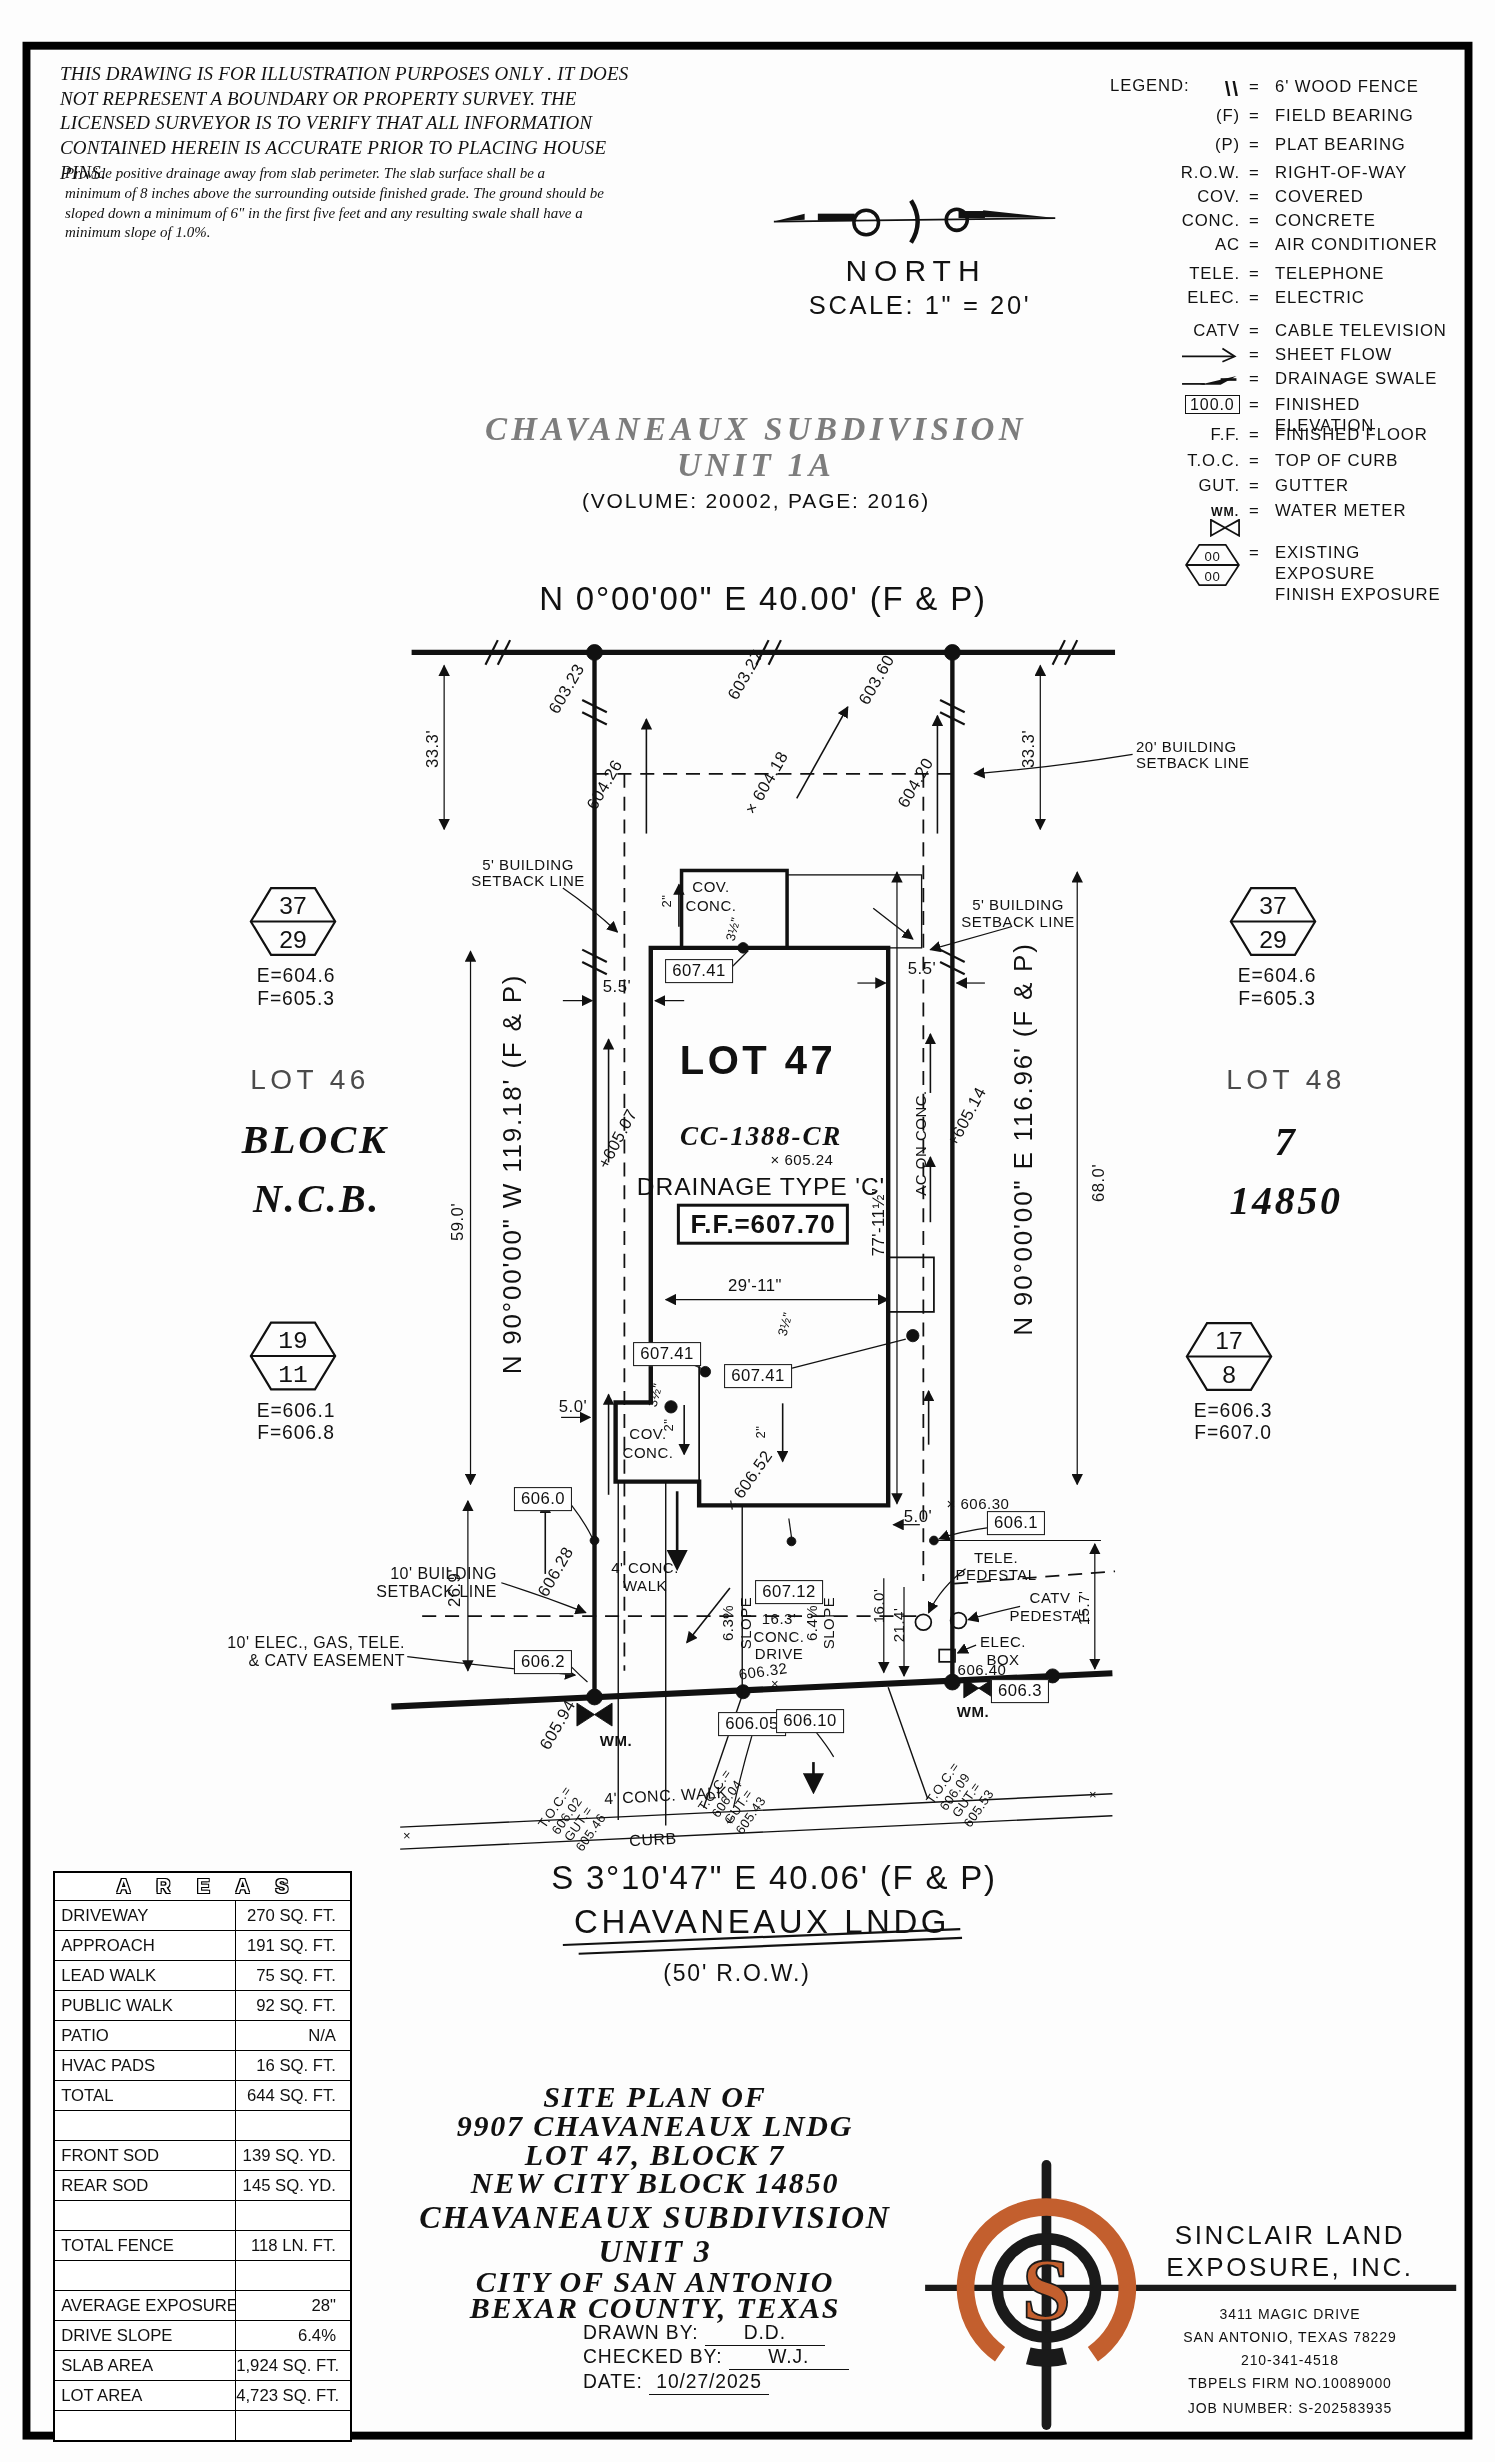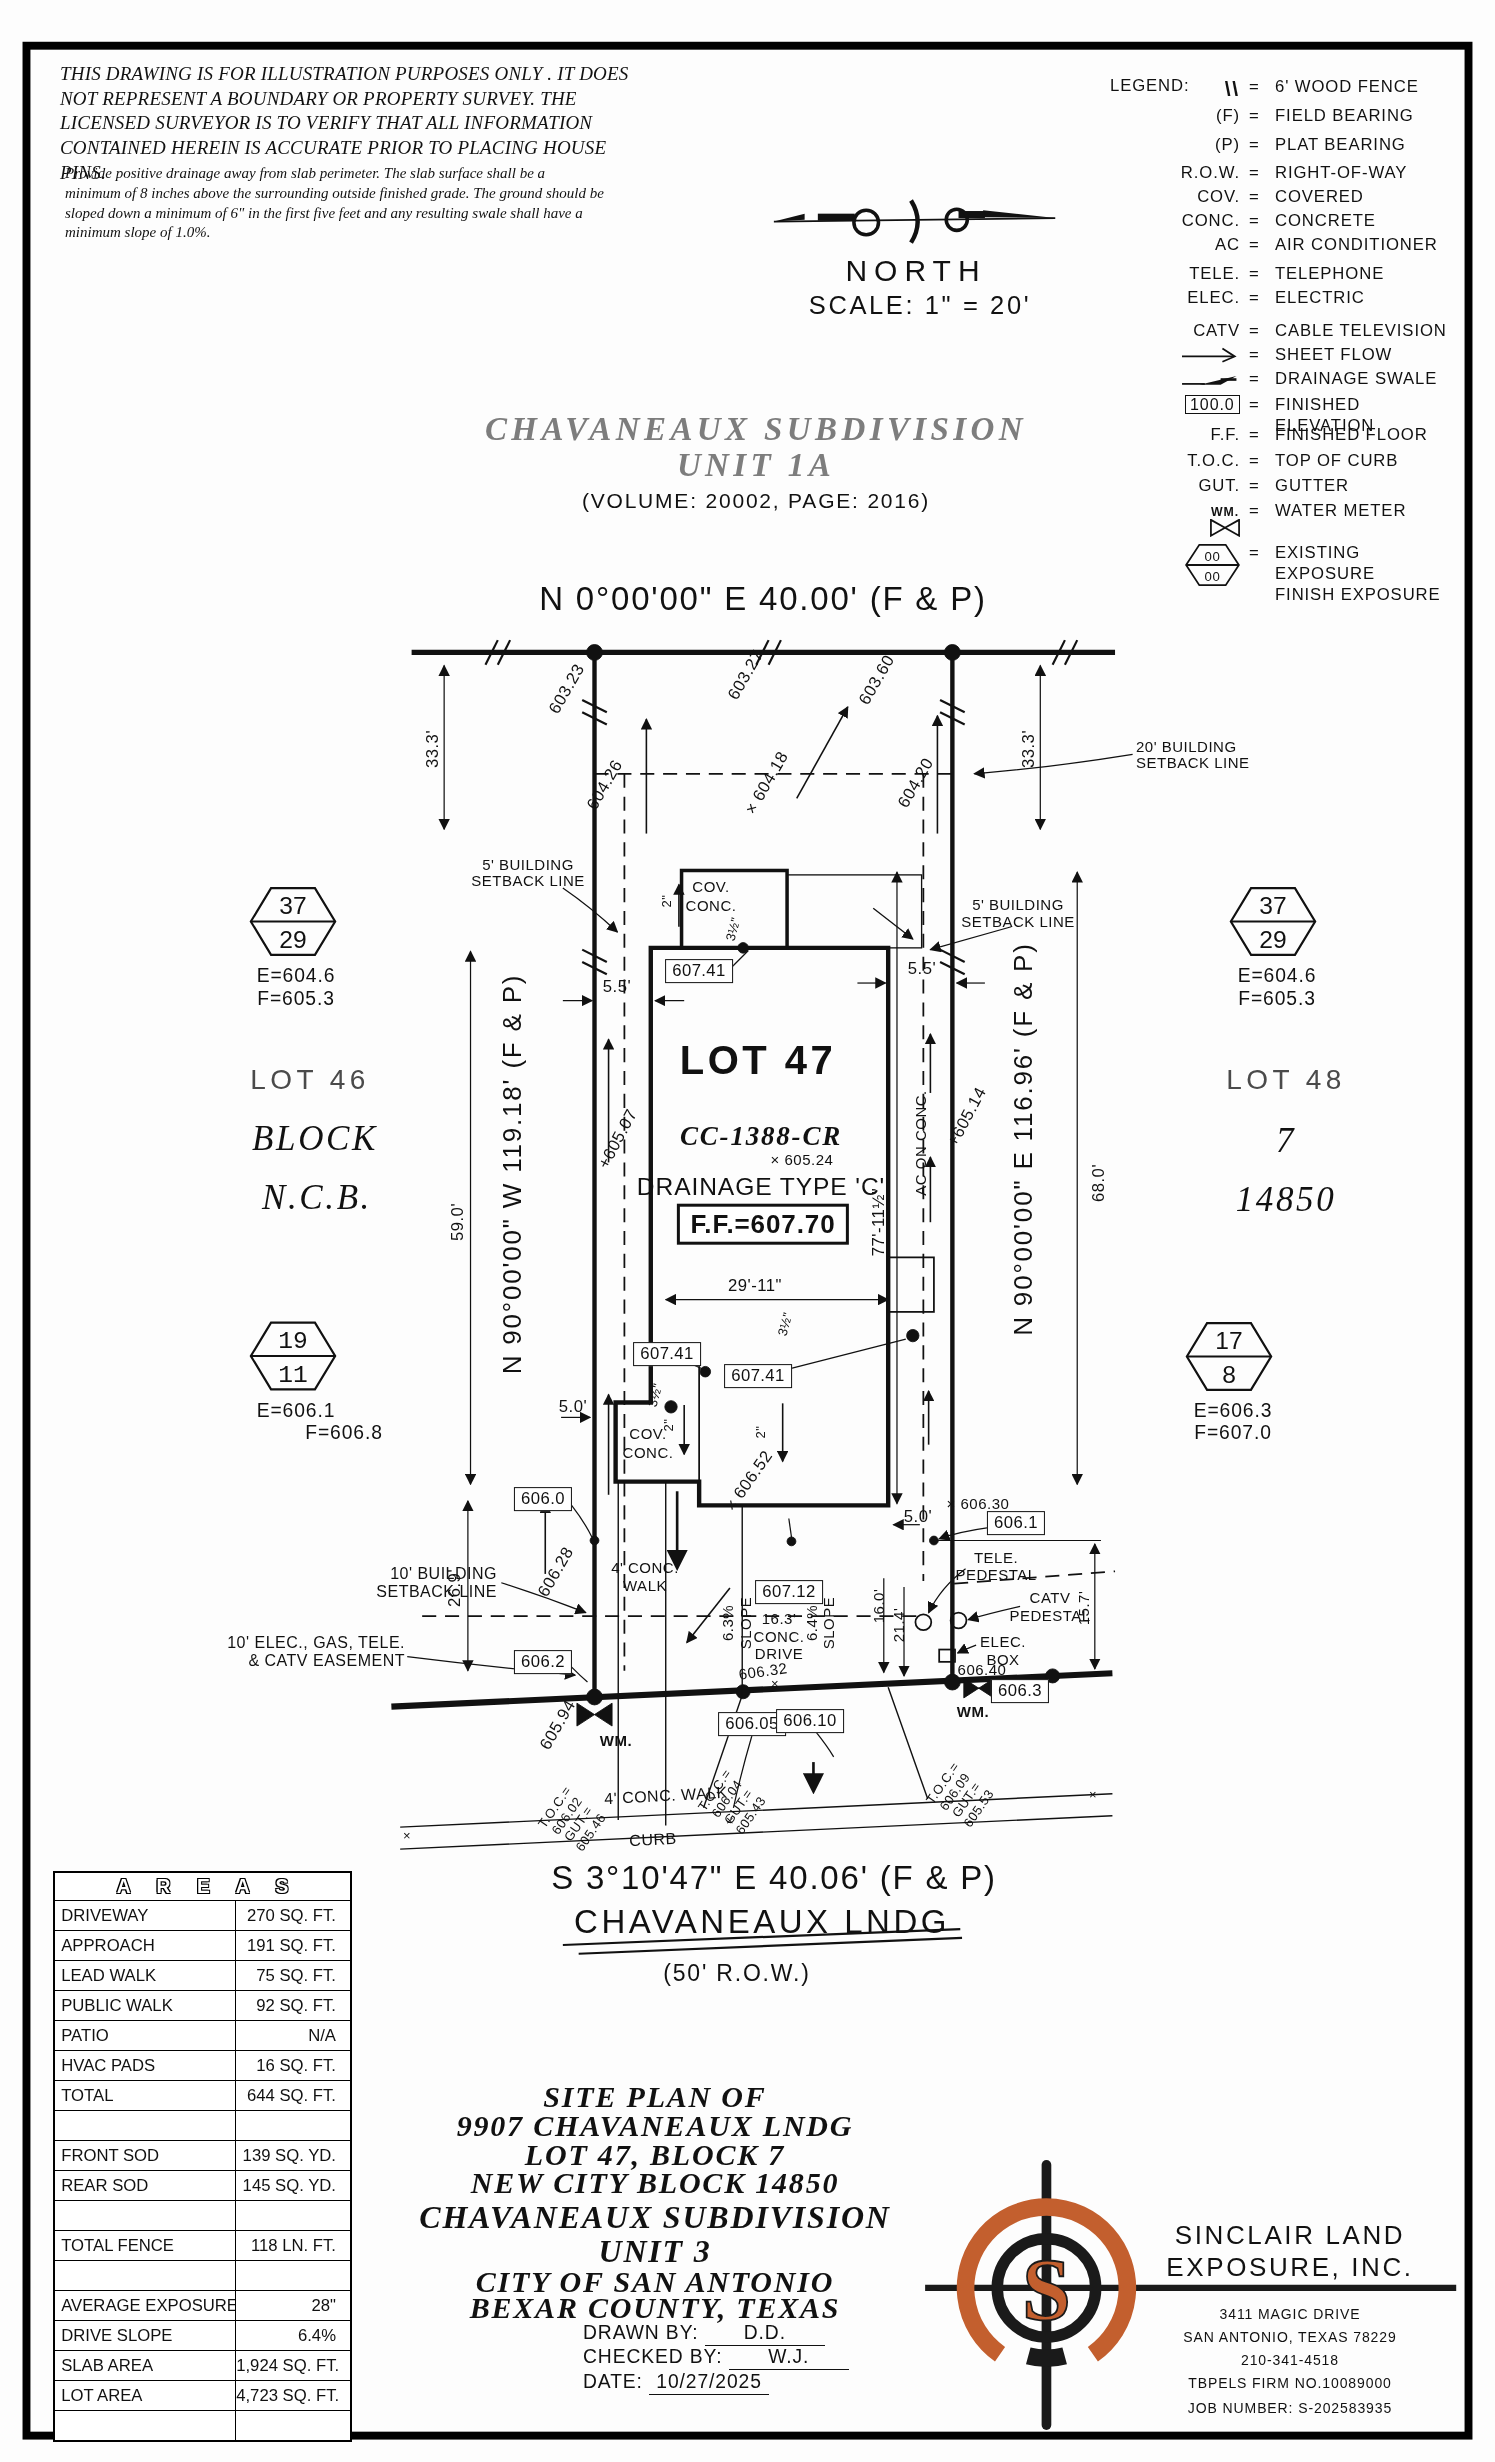--- a/index.html
+++ b/index.html
@@ -24,21 +24,21 @@
   .disc1{font-family:"Liberation Serif",serif;font-style:italic;font-size:19px;line-height:1.3;letter-spacing:0.2px}
   .disc2{font-family:"Liberation Serif",serif;font-style:italic;font-size:15px;line-height:1.32}
   .graytitle{font-family:"Liberation Serif",serif;font-style:italic;font-weight:bold;color:#7d7d7d;
              font-size:33px;letter-spacing:4.4px}
   .volline{font-size:21px;letter-spacing:1.8px}
   .bigbearing{font-size:33px;letter-spacing:1.8px}
   .sidebearing{font-size:26px;letter-spacing:1.8px}
   .northlbl{font-size:30px;letter-spacing:7px}
   .scalelbl{font-size:25.5px;letter-spacing:2.6px}
   .lotname{font-size:28px;letter-spacing:4.4px;color:#4a4a4a}
-  .blockser{font-family:"Liberation Serif",serif;font-style:italic;font-weight:normal;font-size:35px;letter-spacing:2.6px}
+  .blockser{font-family:"Liberation Serif",serif;font-style:italic;font-weight:bold;font-size:40px;letter-spacing:2.6px}
   .lot47{font-size:40px;font-weight:bold;letter-spacing:3.5px}
   .ccplan{font-family:"Liberation Serif",serif;font-style:italic;font-weight:bold;font-size:27px;letter-spacing:1.8px}
   .drain{font-size:24.6px;letter-spacing:0.9px}
   .ffbox{position:absolute;transform:translate(-50%,-50%);border:3.5px solid #111;background:#fff;
          font-size:26px;font-weight:bold;letter-spacing:0.9px;padding:1.8px 10.6px;white-space:nowrap}
   .streetname{font-size:33px;letter-spacing:3.5px}
   .rowlbl{font-size:23px;letter-spacing:1.8px}
   
   .lgtitle{position:absolute;font-size:16.7px;letter-spacing:0.9px}
   .lgrow{position:absolute;left:1110px;width:352px;height:26px}
@@ -515,21 +515,21 @@
           </svg></div>
         <div class="spot s22 hexef" style="left: 1277px; top: 976px; transform: translate(-50%, -50%);">E=604.6</div>
         <div class="spot s22 hexef" style="left: 1277px; top: 999px; transform: translate(-50%, -50%);">F=605.3</div>
         <div class="hexmark" style="left: 293px; top: 1358px; font-family: Liberation Mono, monospace;"><svg width="88" height="72" viewBox="-50 -41 100 82">
             <polygon points="-48,0 -25,-38 25,-38 48,0 25,38 -25,38" fill="none" stroke="#111" stroke-width="2.5"></polygon>
             <line x1="-48" y1="0" x2="48" y2="0" stroke="#111" stroke-width="2.5"></line>
             <text x="0" y="-9" text-anchor="middle" font-size="28" fill="#111">19</text>
             <text x="0" y="30" text-anchor="middle" font-size="28" fill="#111">11</text>
           </svg></div>
         <div class="spot s22 hexef" style="left: 296px; top: 1411px; transform: translate(-50%, -50%);">E=606.1</div>
-        <div class="spot s22 hexef" style="left: 296px; top: 1433px; transform: translate(-50%, -50%); margin-left: 48px;">F=606.8</div>
+        <div class="spot s22 hexef" style="left: 296px; top: 1433px; transform: translate(-50%, -50%);">F=606.8</div>
         <div class="hexmark" style="left: 1229px; top: 1358px;"><svg width="88" height="72" viewBox="-50 -41 100 82">
             <polygon points="-48,0 -25,-38 25,-38 48,0 25,38 -25,38" fill="none" stroke="#111" stroke-width="2.5"></polygon>
             <line x1="-48" y1="0" x2="48" y2="0" stroke="#111" stroke-width="2.5"></line>
             <text x="0" y="-9" text-anchor="middle" font-size="28" fill="#111">17</text>
             <text x="0" y="30" text-anchor="middle" font-size="28" fill="#111">8</text>
           </svg></div>
         <div class="spot s22 hexef" style="left: 1233px; top: 1411px; transform: translate(-50%, -50%);">E=606.3</div>
         <div class="spot s22 hexef" style="left: 1233px; top: 1433px; transform: translate(-50%, -50%);">F=607.0</div>
       </div>
 

